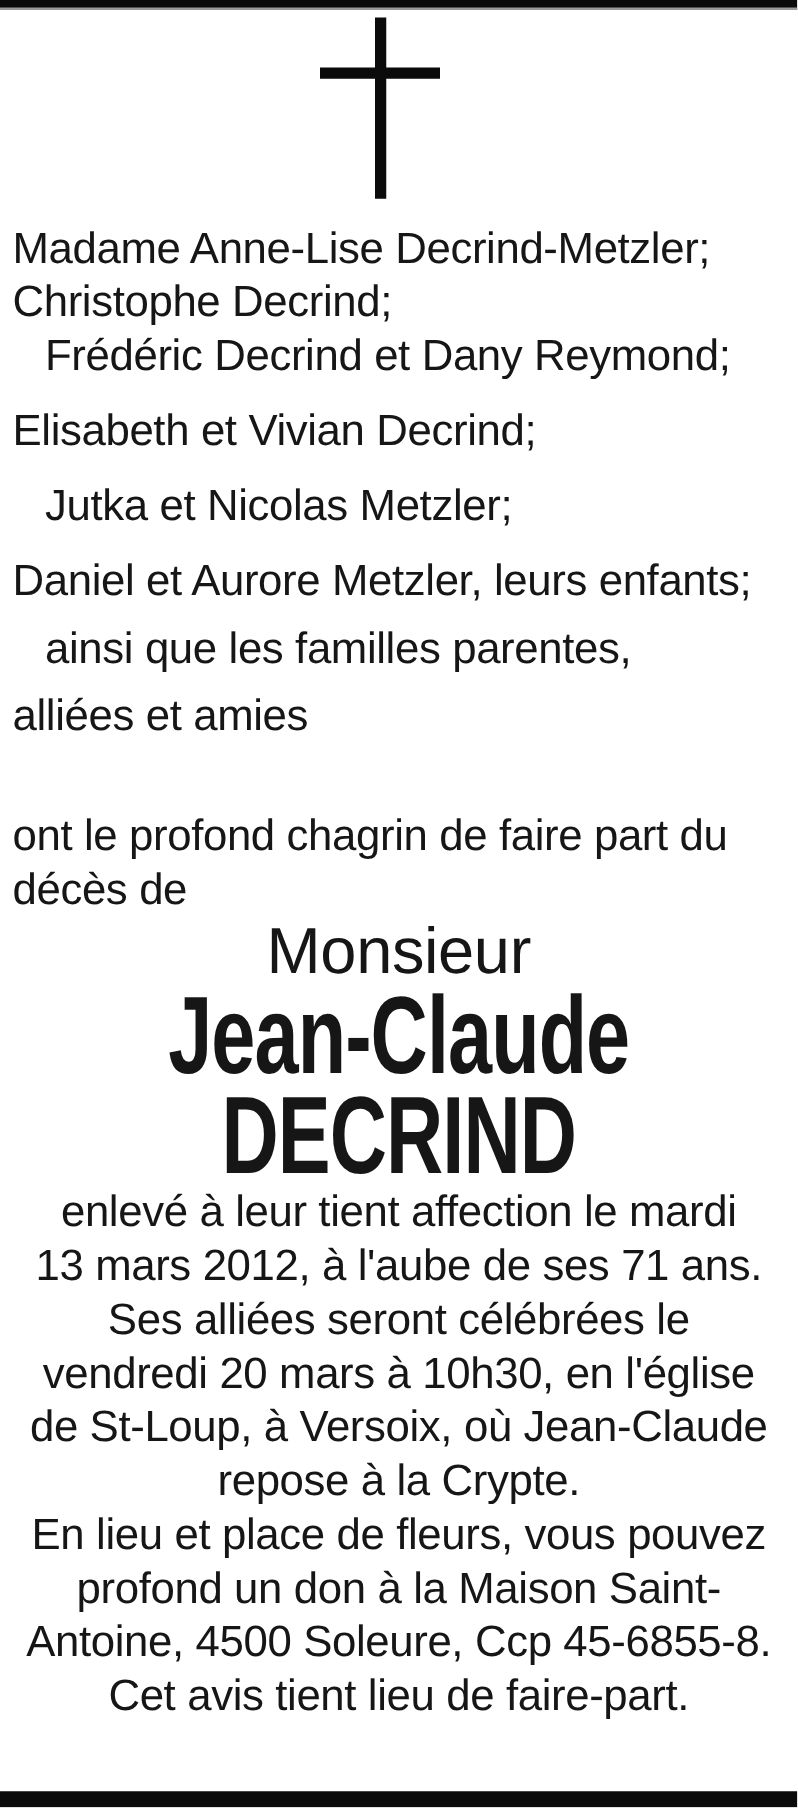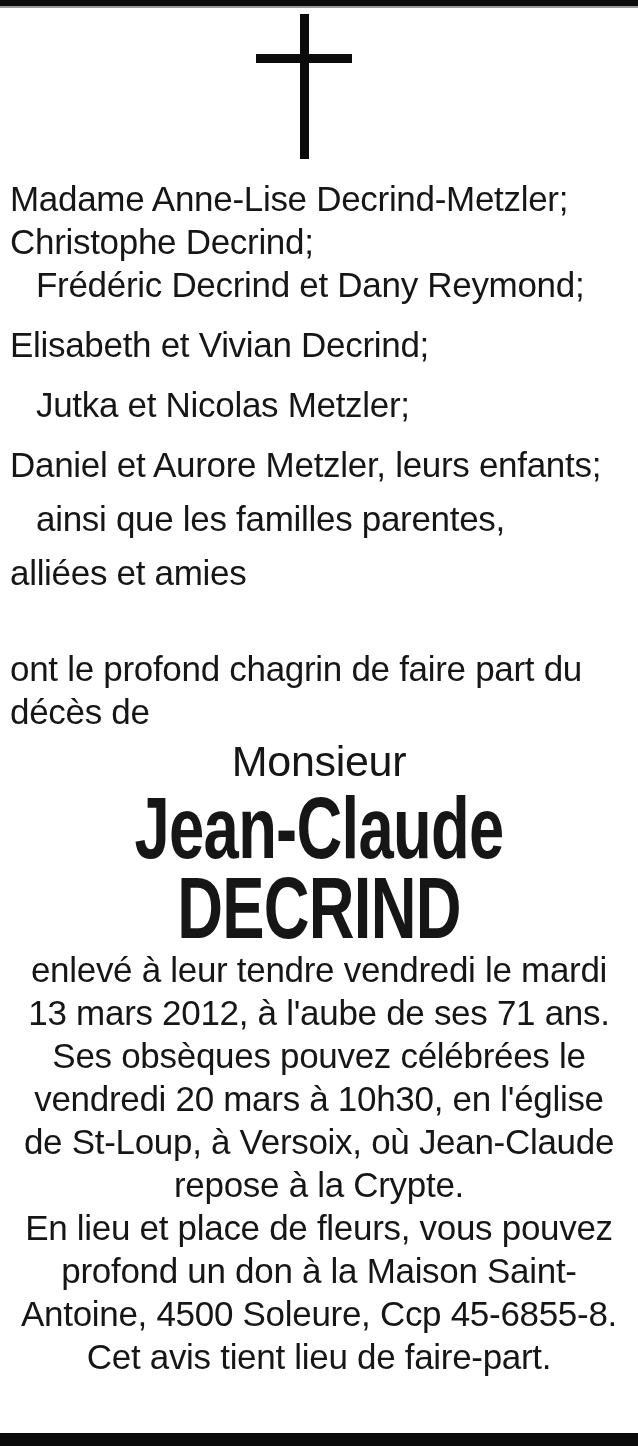--- a/index.html
+++ b/index.html
@@ -30,21 +30,21 @@
   }
   .line.indent { padding-left:36px; }
   .line.para { margin-top:17px; }
   .line.para-sm { margin-top:11px; }
 
   .family { margin-top:18px; }
   .announce { margin-top:53px; }
 
   .honorific {
     margin-top:2px;
-    font-size:43px;
+    font-size:52px;
     line-height:53px;
     text-align:center;
     letter-spacing:-0.3px;
   }
   .name {
     font-size:88px;
     line-height:80px;
     font-weight:bold;
     text-align:center;
     white-space:nowrap;
@@ -80,23 +80,23 @@
       <div class="line">ont le profond chagrin de faire part du</div>
       <div class="line">décès de</div>
     </div>
 
   <div class="honorific">Monsieur</div>
 
   <div class="name">Jean-Claude</div>
   <div class="name">DECRIND</div>
 
   <div class="details">
-      <div class="line">enlevé à leur tendre vendredi le mardi</div>
+      <div class="line">enlevé à leur tient affection le mardi</div>
       <div class="line">13 mars 2012, à l'aube de ses 71 ans.</div>
-      <div class="line">Ses obsèques pouvez célébrées le</div>
+      <div class="line">Ses alliées seront célébrées le</div>
       <div class="line">vendredi 20 mars à 10h30, en l'église</div>
       <div class="line">de St-Loup, à Versoix, où Jean-Claude</div>
       <div class="line">repose à la Crypte.</div>
       <div class="line">En lieu et place de fleurs, vous pouvez</div>
       <div class="line">profond un don à la Maison Saint-</div>
       <div class="line">Antoine, 4500 Soleure, Ccp 45-6855-8.</div>
       <div class="line">Cet avis tient lieu de faire-part.</div>
     </div>
 
   <div class="bar bottom"></div>

